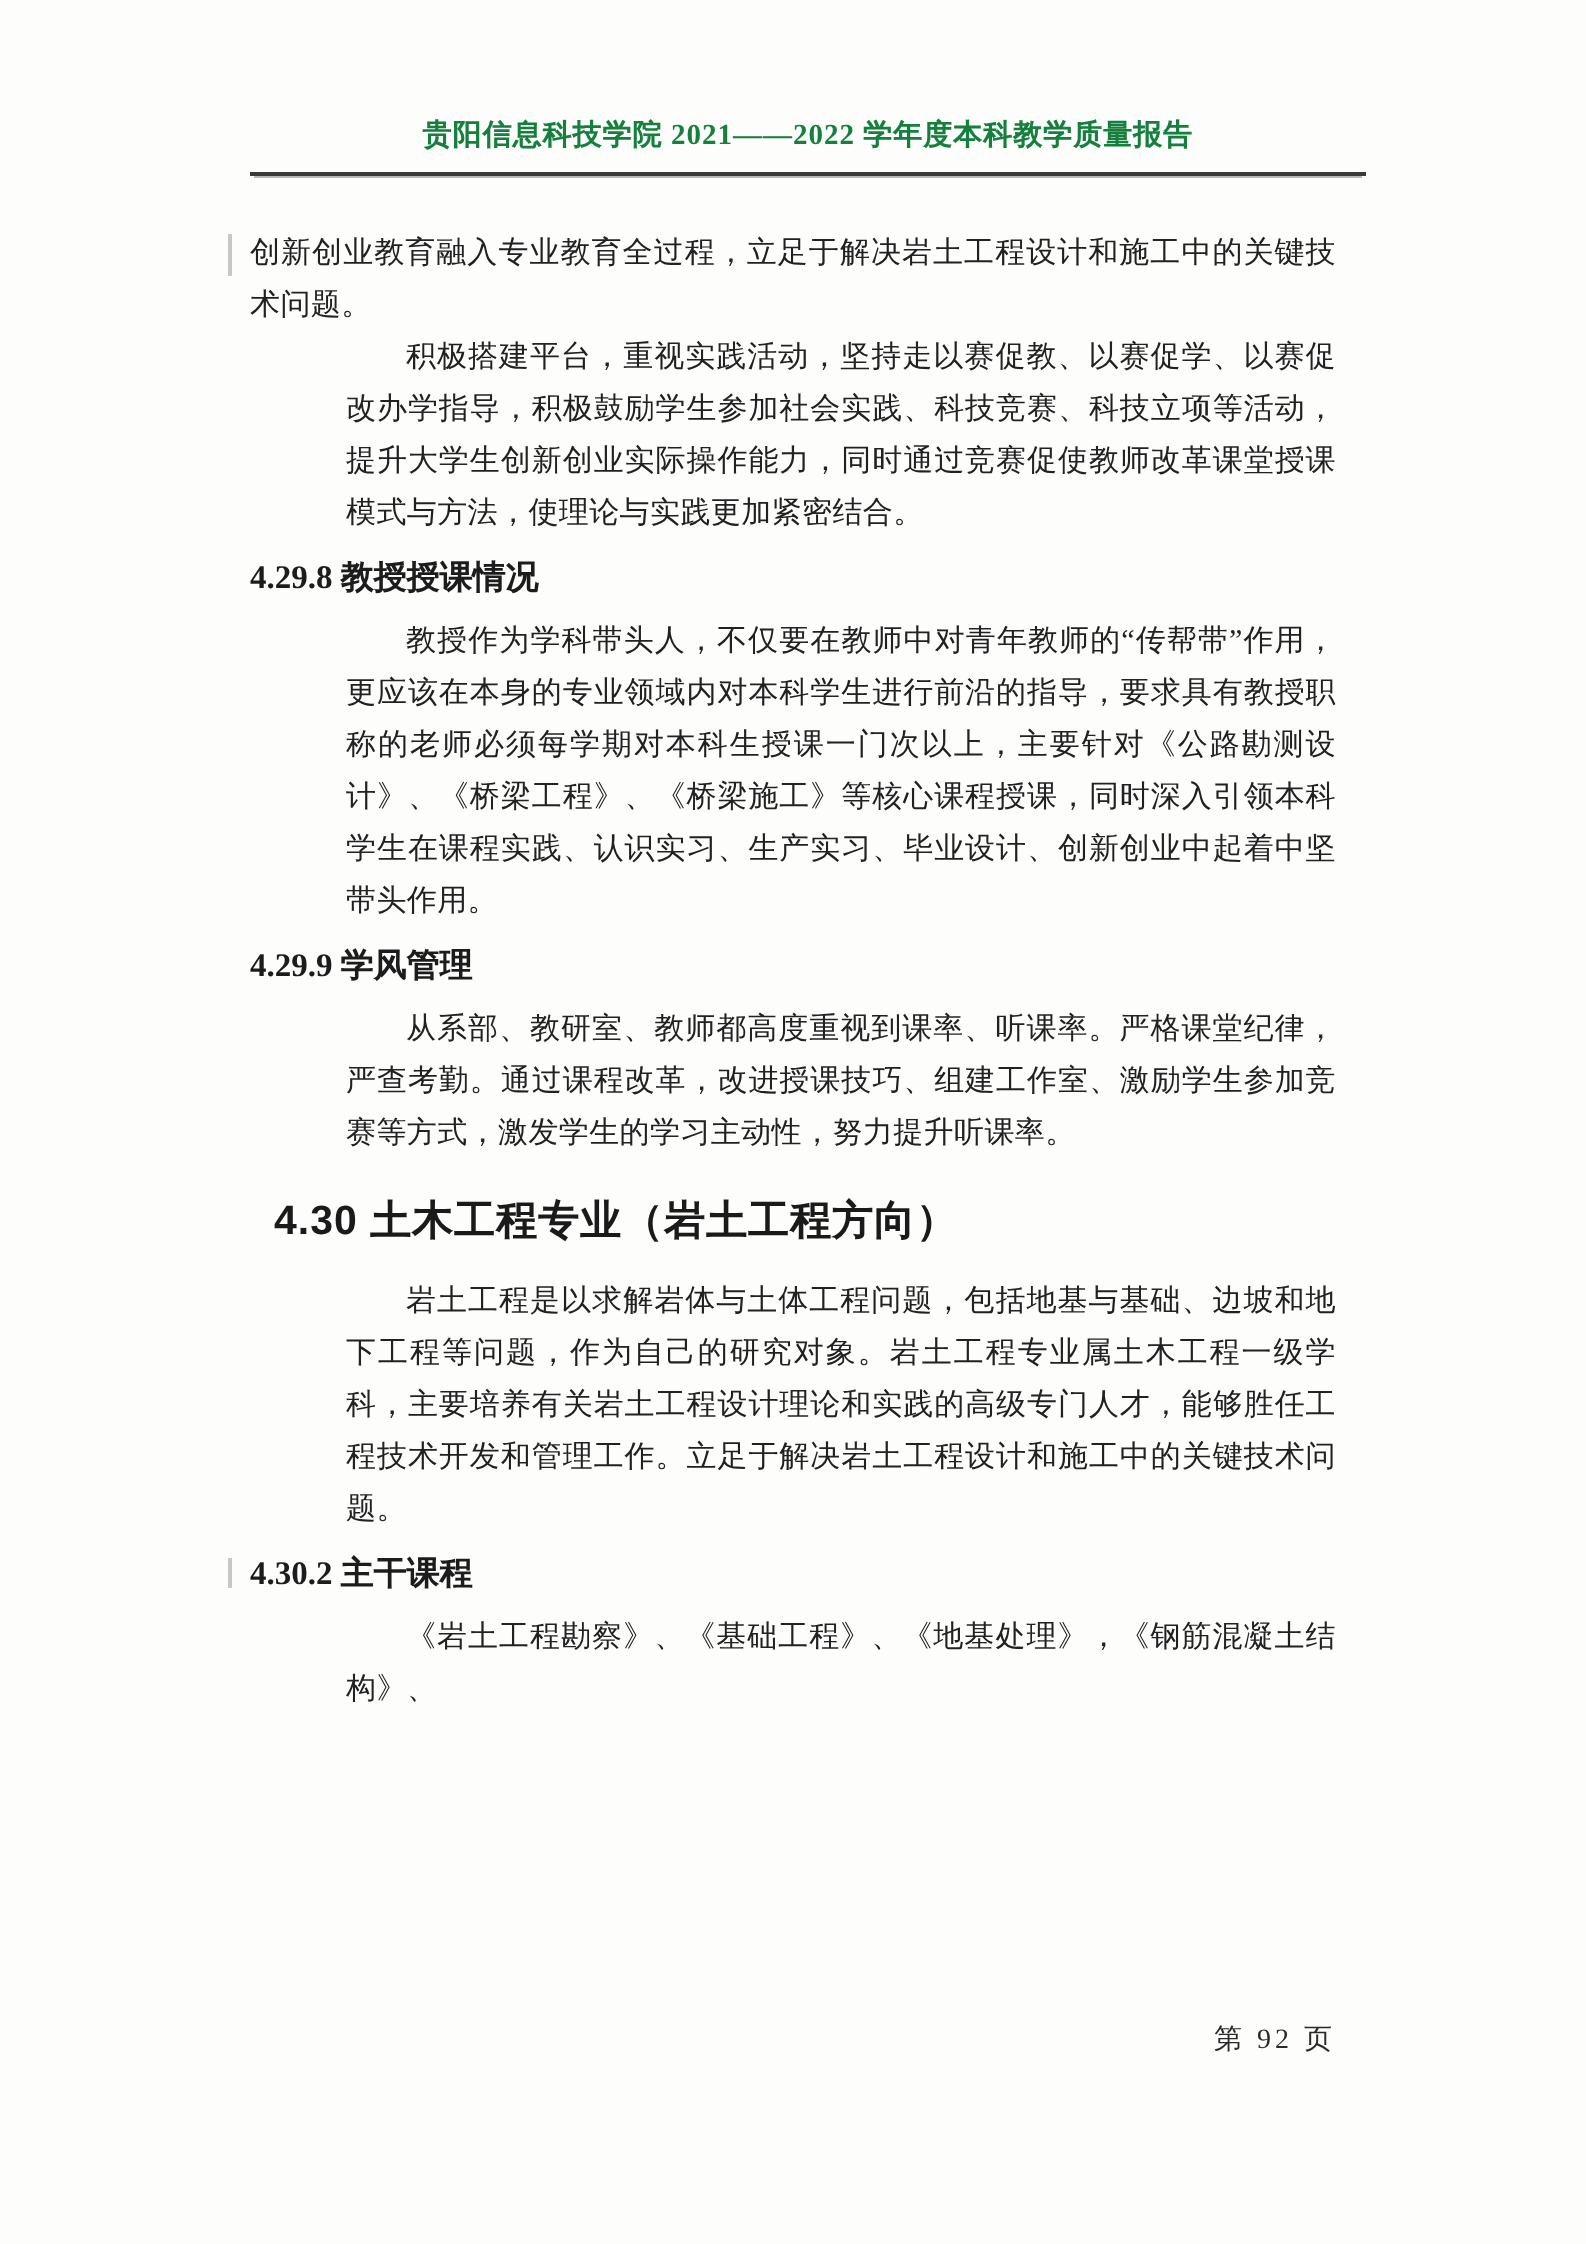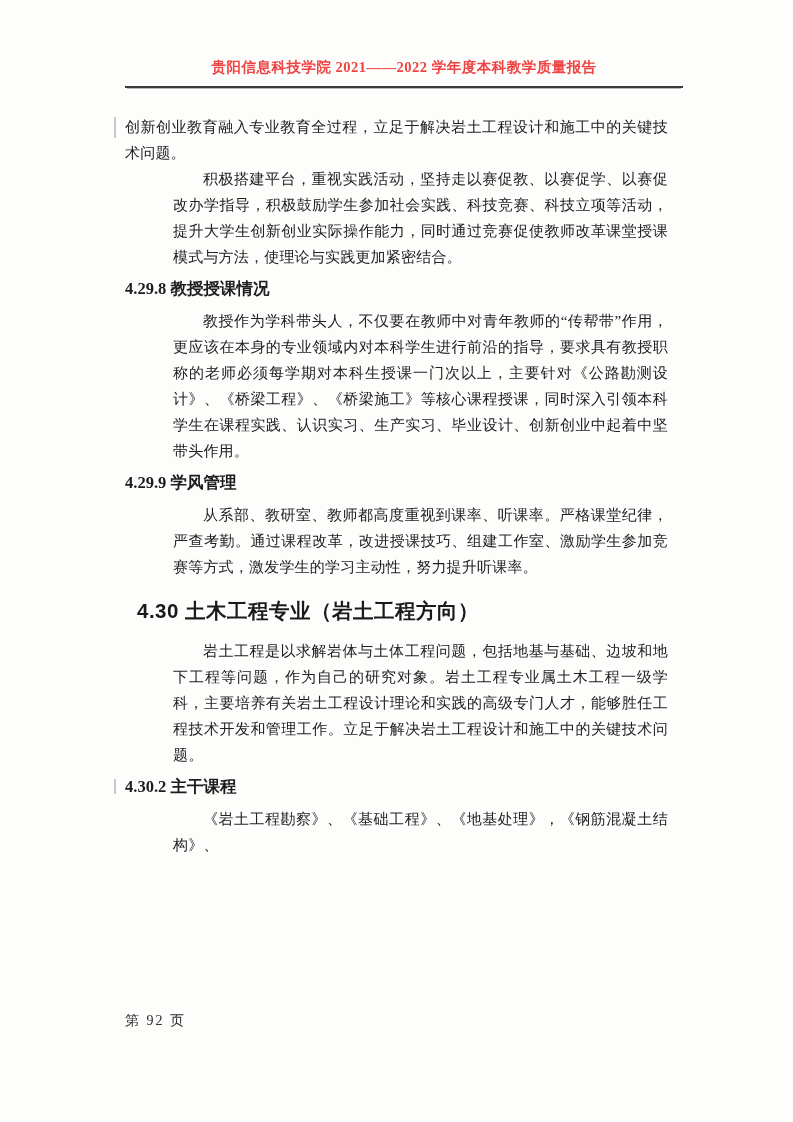--- a/index.html
+++ b/index.html
@@ -24,21 +24,21 @@
     width: 558px;
     text-align: center;
     padding-bottom: 9px;
     border-bottom: 2px solid #3a3a3a;
     box-shadow: 0 3px 0 -2px #b9b9b9; 
   }
   .header-title {
     font-size: 14.5px;
     font-weight: 600;
     letter-spacing: 0.5px;
-    color: #ef4444;
+    color: #15803d;
     white-space: nowrap;
   }
   
   .body-col {
     position: absolute;
     top: 114px;
     left: 125px;
     width: 543px;
   }
   .para {
@@ -67,21 +67,21 @@
     line-height: 30px;
     color: #1a1a1a;
     letter-spacing: 0.5px;
   }
   
   .footer {
     position: absolute;
     top: 1012px;
     left: 125px;
     width: 543px;
-    text-align: left;
+    text-align: right;
     font-size: 14px;
     line-height: 18px;
     letter-spacing: 2px;
     color: #2a2a2a;
   }
   
   .artifact {
     position: absolute;
     background: #9a9a9a;
     opacity: 0.55;

